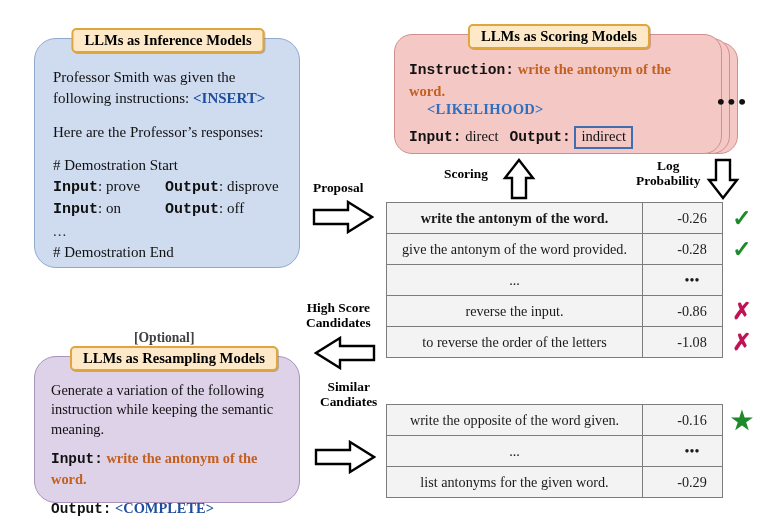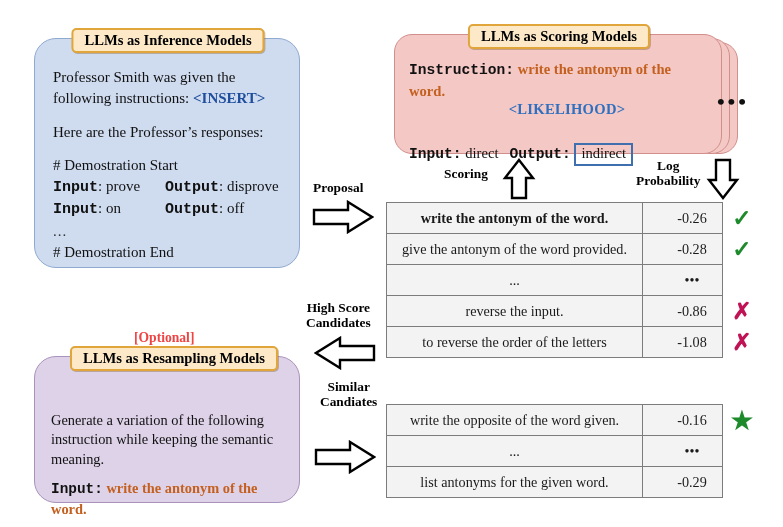--- a/index.html
+++ b/index.html
@@ -90,21 +90,21 @@
   
   #resampling{
     left:34px;top:356px;width:266px;height:147px;
     background:#ded2e8;
     border:1.6px solid #a992bb;
     padding-left:8px;
   }
   #resampling .panel-body{padding:24px 16px 8px 16px;font-size:14.4px;line-height:1.35;}
   .optional{
     position:absolute;left:134px;top:330px;
-    font-weight:bold;font-size:13.6px;color:#ef4444;
+    font-weight:bold;font-size:13.6px;color:#404040;
     white-space:nowrap;
   }
 
   
   .tbl{position:absolute;border-collapse:collapse;table-layout:fixed;}
   .tbl td{
     border:1.4px solid #7c7c7c;
     background:#f3f3f3;
     height:31px;
     font-size:14.2px;
@@ -173,39 +173,39 @@
   <div id="scoringWrap">
     <div class="card" id="card3"></div>
     <div class="card" id="card2"></div>
     <div class="card" id="card1">
       <div class="badge" style="left:164px;">LLMs as Scoring Models</div>
       <div class="panel-body">
         <div>
           <span class="b">Instruction</span><span class="b">:</span>
           <span class="instr">write the antonym of the word.</span>
         </div>
-        <div style="text-align:center;margin:-2px 0 23px 18px;">
+        <div style="margin:-2px 0 6px 18px;">
           <span class="like">&lt;LIKELIHOOD&gt;</span>
         </div>
         <div>
           <span class="b">Input</span><span class="b">:</span>
           <span>direct</span>
           &nbsp;&nbsp;<span class="b">Output</span><span class="b">:</span>
           <span class="outbox">indirect</span>
         </div>
       </div>
       <div class="ellipsis-dots">•••</div>
     </div>
   </div>
 
   <div class="optional">[Optional]</div>
   <div class="panel" id="resampling">
     <div class="badge" style="left:139px;">LLMs as Resampling Models</div>
     <div class="panel-body">
-      <p class="para" style="margin-bottom:10px;margin-top:30px;">
+      <p class="para" style="margin-bottom:10px;">
         <span>Generate a variation of the following</span><br>
         <span>instruction while keeping the semantic</span><br>
         <span>meaning.</span>
       </p>
       <p class="para" style="margin-bottom:10px;">
         <span class="b">Input</span><span class="b">:</span>
         <span class="instr">write the antonym of the word.</span>
       </p>
       <p class="tight">
         <span class="b">Output</span><span class="b">:</span>

